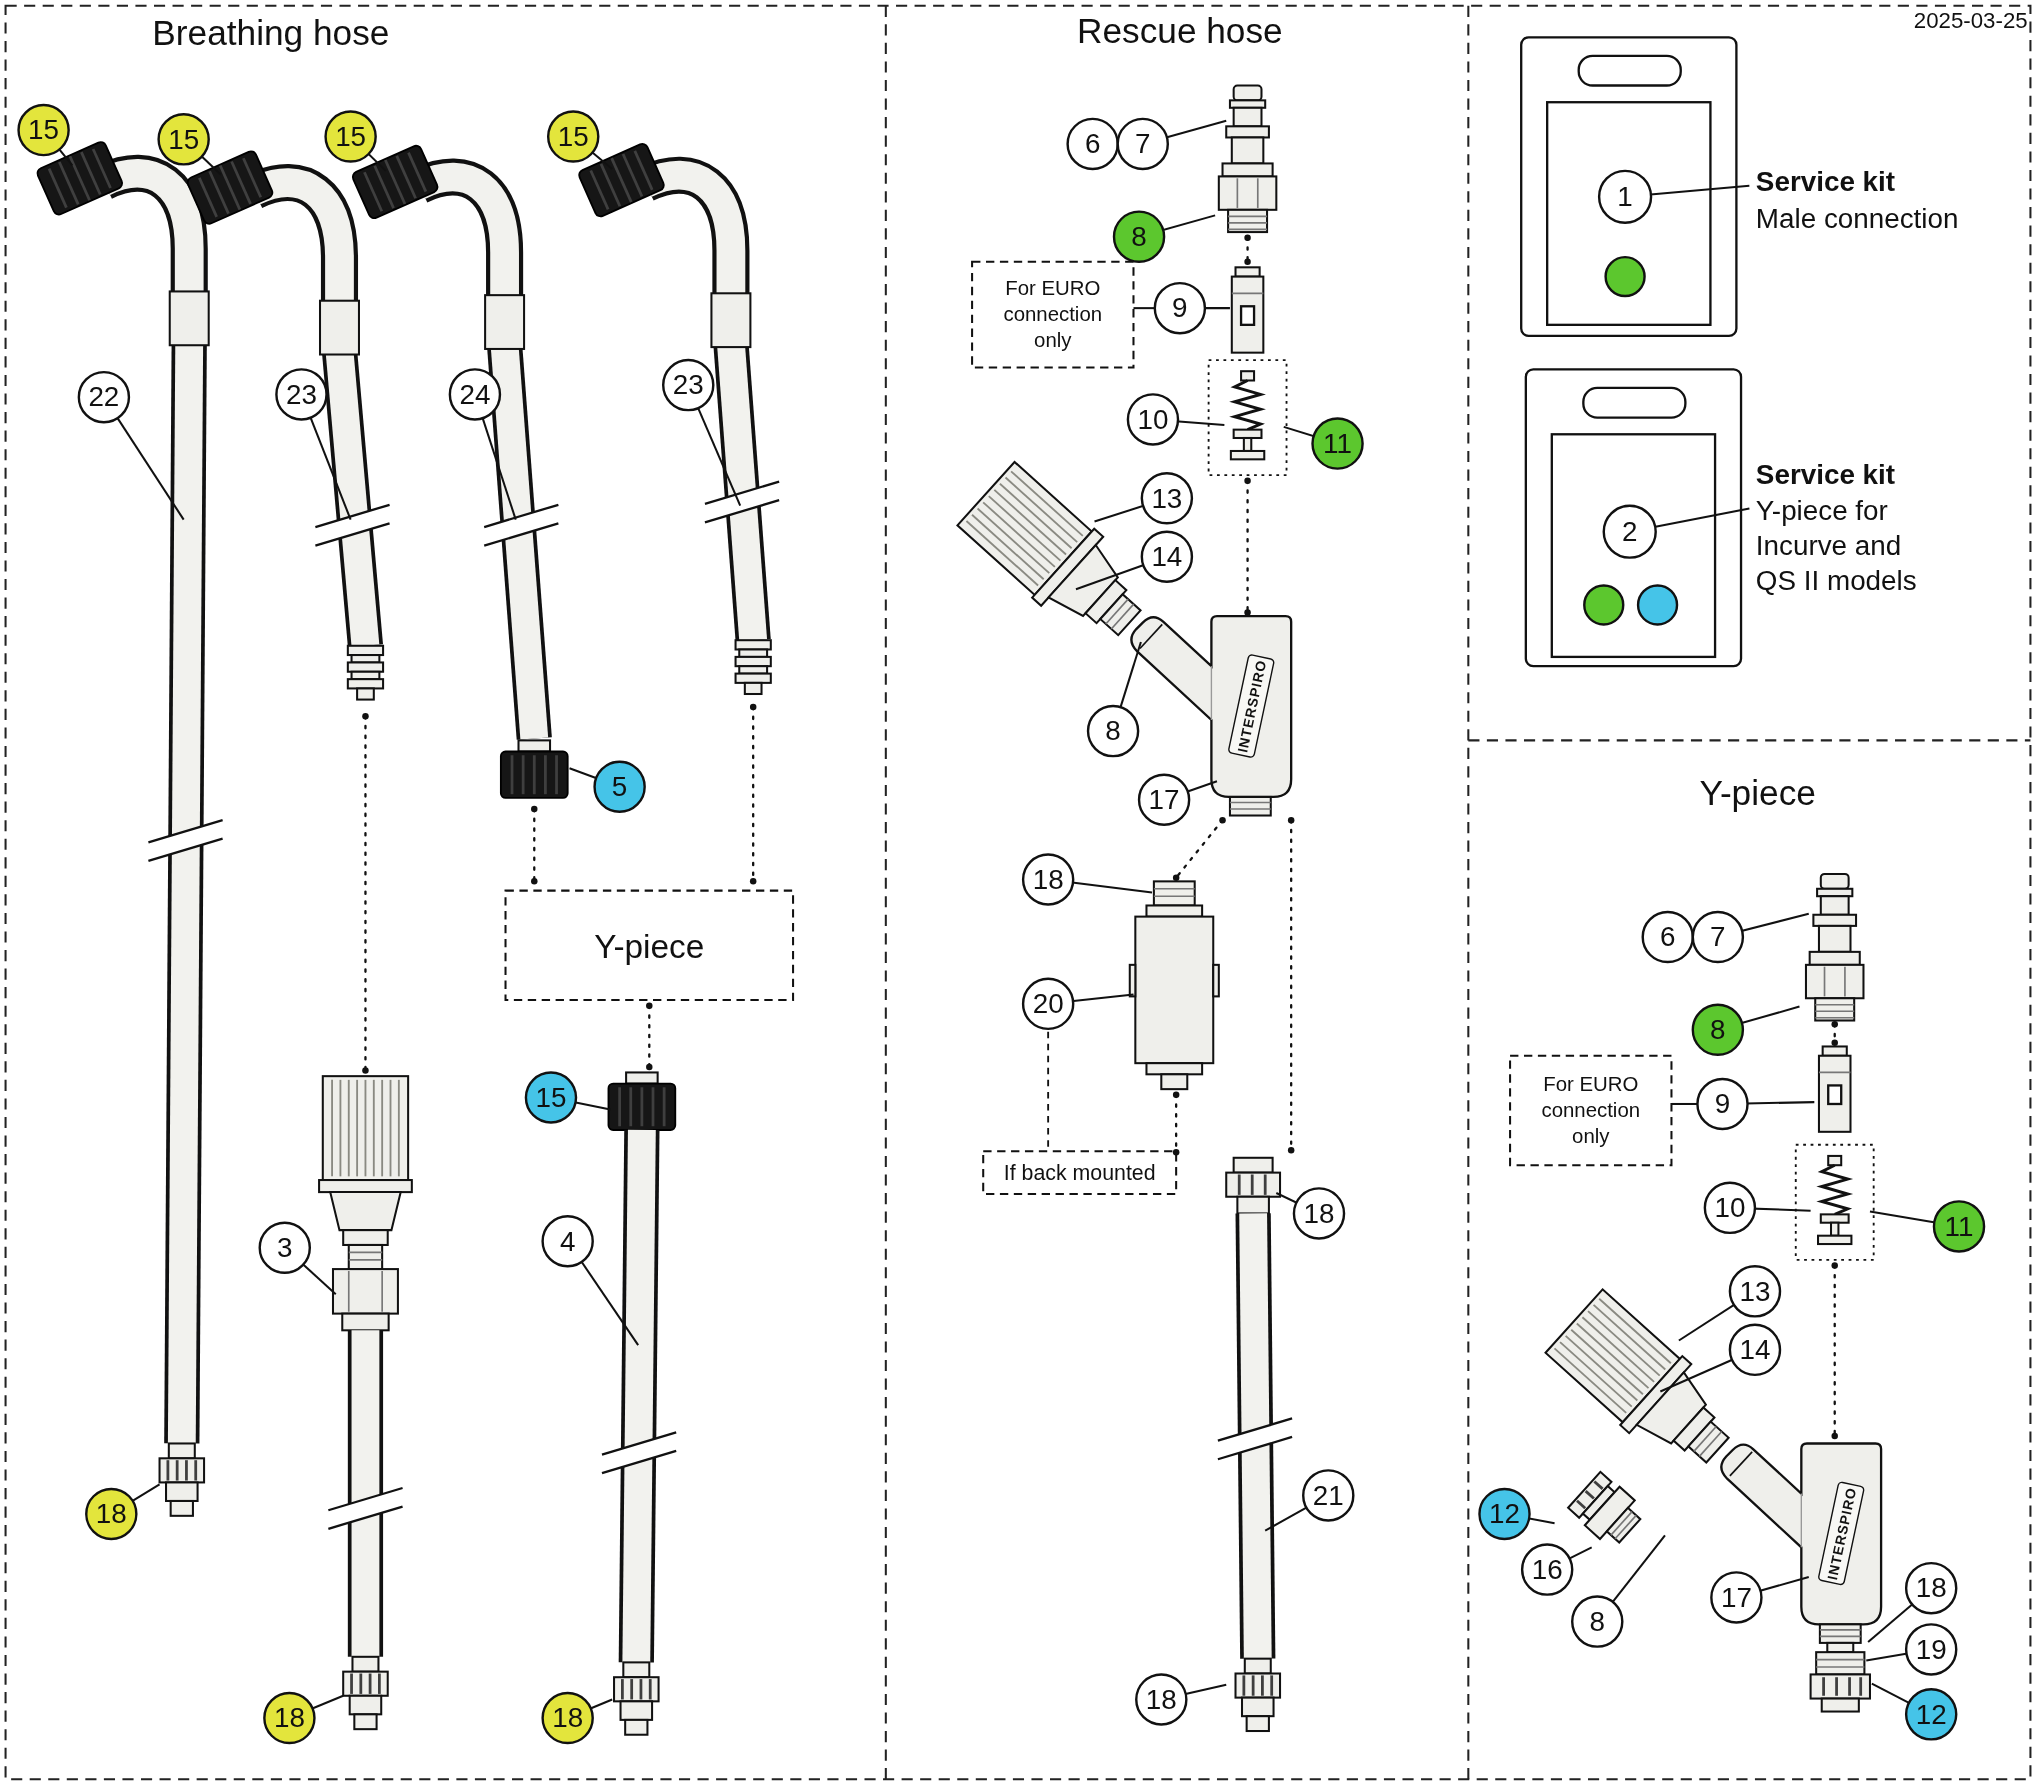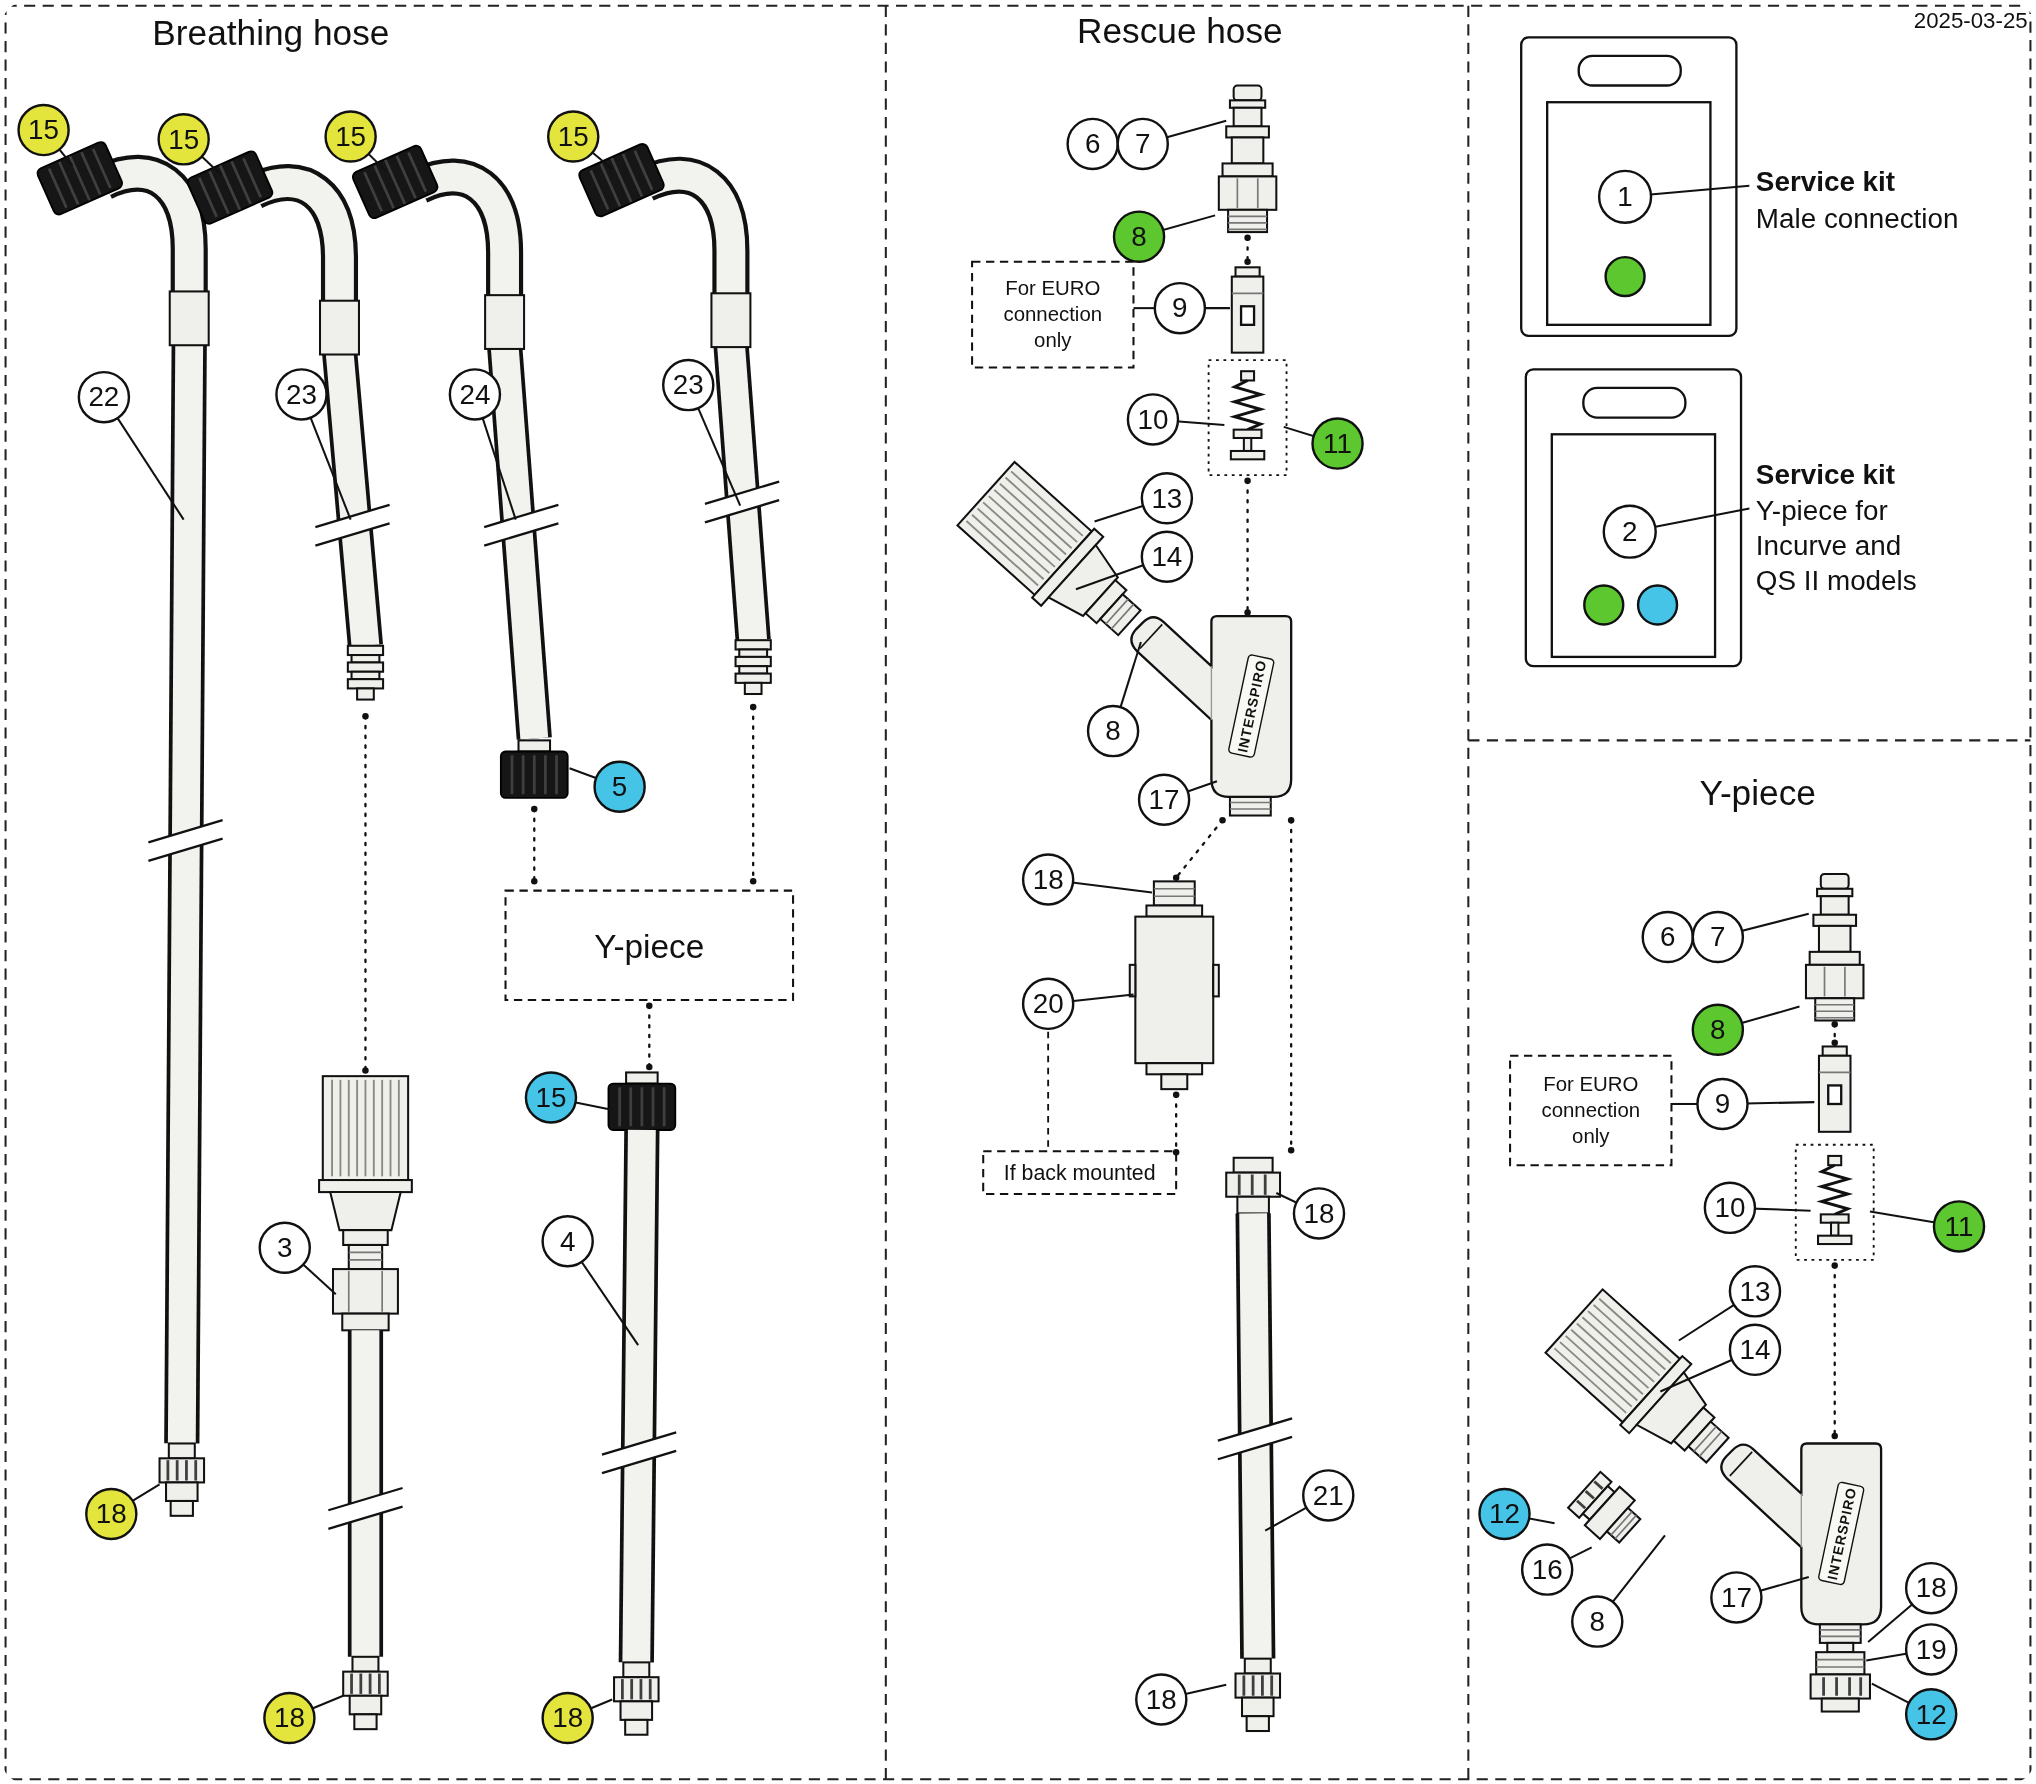--- a/index.html
+++ b/index.html
@@ -1,17 +1,17 @@
 <!DOCTYPE html>
 <html style="font-size:15px"><head>
 <meta charset="utf-8">
 <style>
   html,body { margin:0; padding:0; background:#fff; }
   .stage { position:relative; width:2036px; height:1785px; background:#fff; overflow:hidden;
-           font-family:"Liberation Sans", sans-serif;border-radius:30px; }
+           font-family:"Liberation Sans", sans-serif; }
   svg { position:absolute; left:0; top:0; }
   svg text { font-family:"Liberation Sans", sans-serif; fill:#111; }
 
   .border     { fill:none; stroke:#222; stroke-width:2.2; stroke-dasharray:12 8; }
   .divider    { stroke:#222; stroke-width:2.2; stroke-dasharray:12 8; }
   .dashbox    { fill:none; stroke:#111; stroke-width:2.2; stroke-dasharray:9 6; }
   .dotted     { stroke:#111; stroke-width:2.5; stroke-dasharray:2.5 8; stroke-linecap:round; fill:none; }
   .dashline   { stroke:#111; stroke-width:2; stroke-dasharray:7 6; fill:none; }
   .enddot     { fill:#111; stroke:none; }
 

